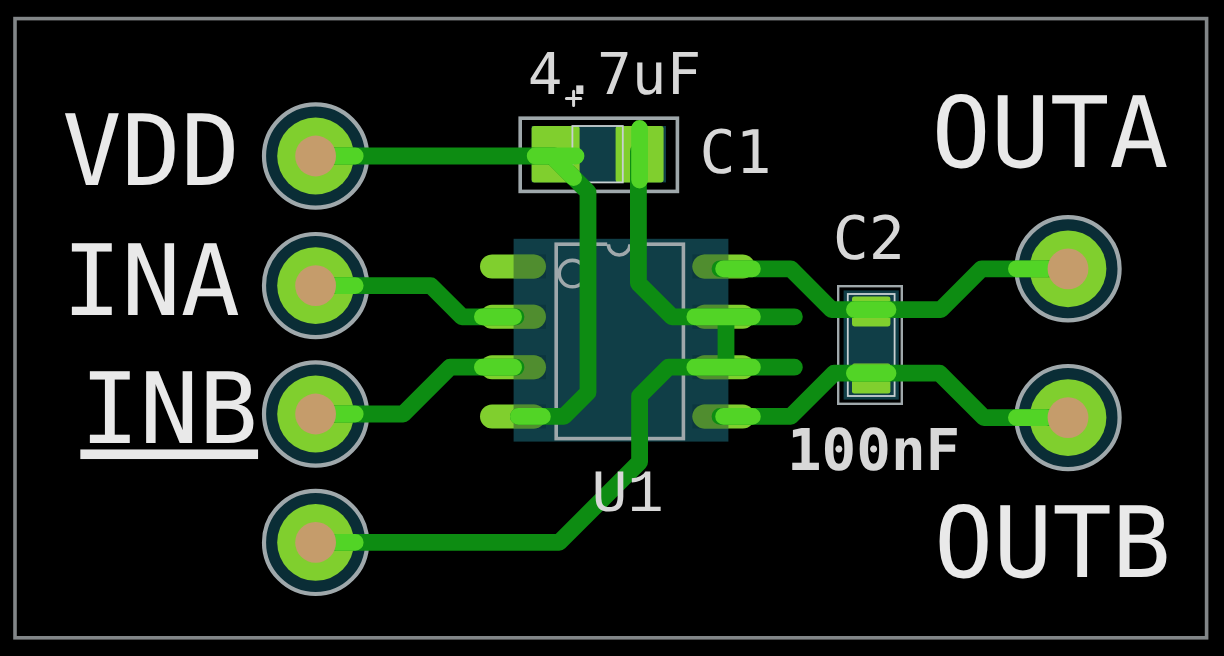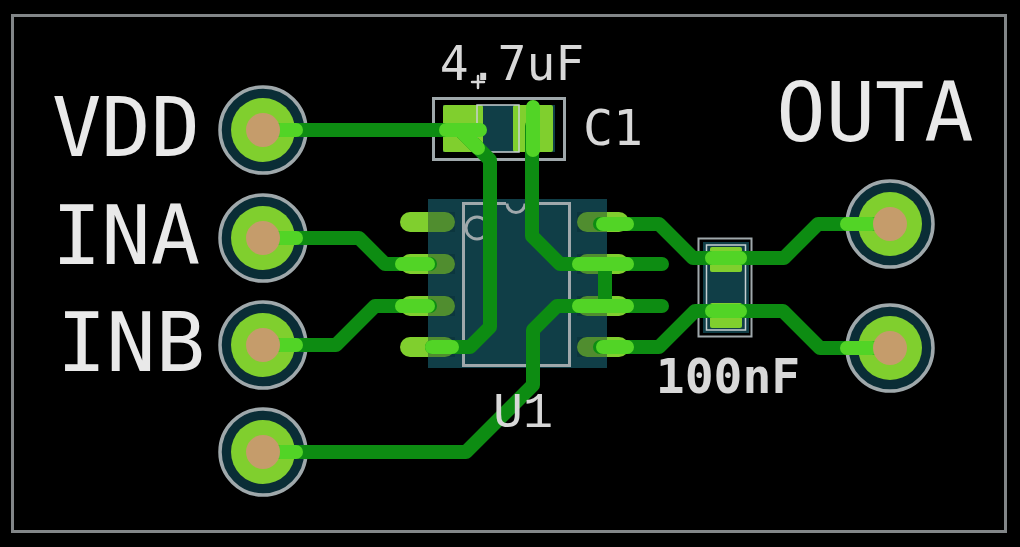--- a/index.html
+++ b/index.html
@@ -138,21 +138,23 @@
       <circle class="fill-hole" cx="263" cy="238" r="17"></circle>
       <circle class="fill-hole" cx="263" cy="345" r="17"></circle>
       <circle class="fill-hole" cx="263" cy="452" r="17"></circle>
       <circle class="fill-hole" cx="890" cy="224" r="17"></circle>
       <circle class="fill-hole" cx="890" cy="348" r="17"></circle>
     </g>
   </svg>
 
   <div class="label port-label" style="left:126px; top:130px;">VDD</div>
   <div class="label port-label" style="left:126px; top:238px;">INA</div>
-  <div class="label port-label" style="left:131px; top:345px;">INB</div>
+  <div class="label port-label" style="left:141px; top:345px;text-decoration:underline;">INB</div>
   <div class="label port-label" style="left:875px; top:115px;">OUTA</div>
+  <div class="label port-label" style="left:877px; top:456px;">OUTB</div>
 
   <div class="label value-label" style="left:512px; top:64px;">4.7uF</div>
   <div class="label ref-label" style="left:613px; top:129px;">C1</div>
+  <div class="label ref-label" style="left:724px; top:200px;">C2</div>
   <div class="label value-label" style="left:728px; top:377px;font-weight:bold;">100nF</div>
   <div class="label ref-label" style="left:523px; top:415px;font-family:Liberation Mono, monospace;">U1</div>
 
 </div>
 
 </body></html>

